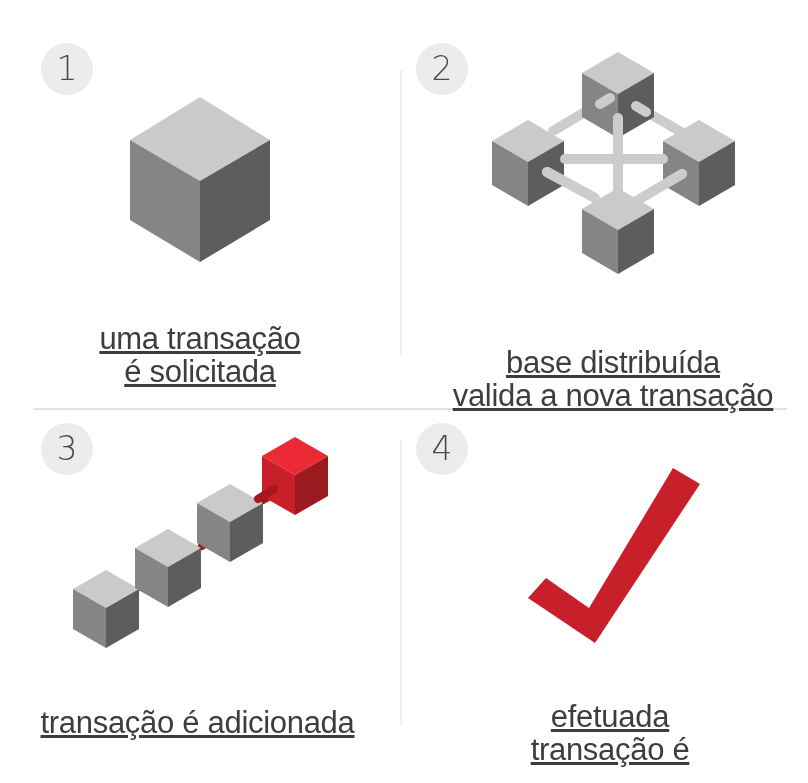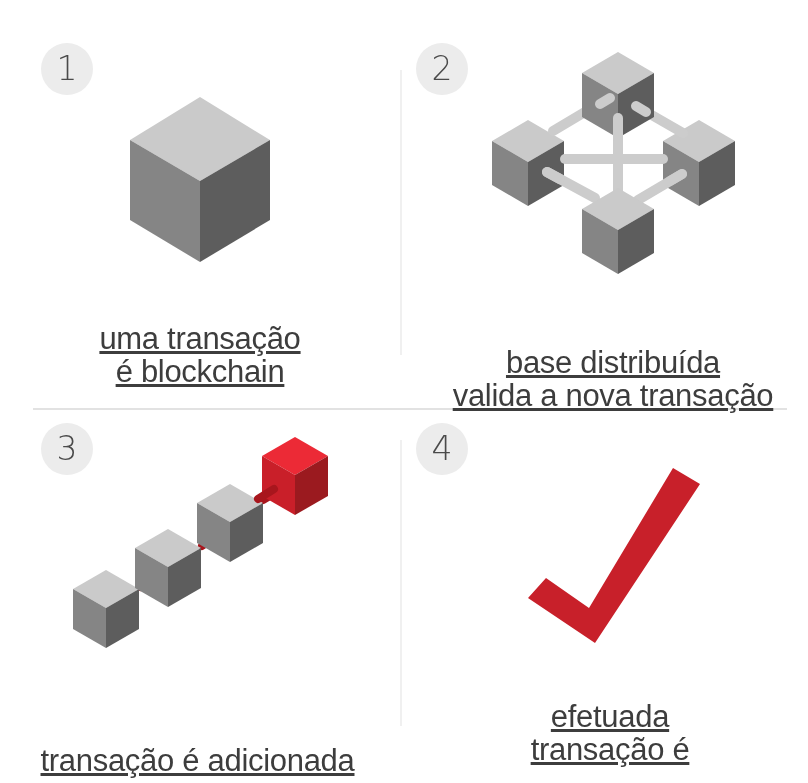--- a/index.html
+++ b/index.html
@@ -91,35 +91,35 @@
 
   <g>
     <polygon points="528,598 546,578 589,608 673,468 700,484 595,643" fill="#c8202a"></polygon>
   </g>
 </svg>
 
 <div class="panel">
   <div class="badge" style="left:41px;top:43px;">1</div>
   <div class="caption" style="left:40px;top:322px;width:320px;">
     <span>uma transação</span>
-    <span>é blockchain</span>
+    <span>é solicitada</span>
   </div>
 </div>
 
 <div class="panel">
   <div class="badge" style="left:416px;top:43px;">2</div>
   <div class="caption" style="left:418px;top:322px;width:390px;margin-top:24px;">
     <span>base distribuída</span>
     <span>valida a nova transação</span>
   </div>
 </div>
 
 <div class="panel">
   <div class="badge" style="left:41px;top:423px;">3</div>
-  <div class="caption" style="left:0px;top:744px;width:395px;">
+  <div class="caption" style="left:0px;top:706px;width:395px;">
     <span>transação é adicionada</span>
   </div>
 </div>
 
 <div class="panel">
   <div class="badge" style="left:416px;top:423px;">4</div>
   <div class="caption" style="left:460px;top:700px;width:300px;">
     <span>efetuada</span>
     <span>transação é</span>
   </div>

